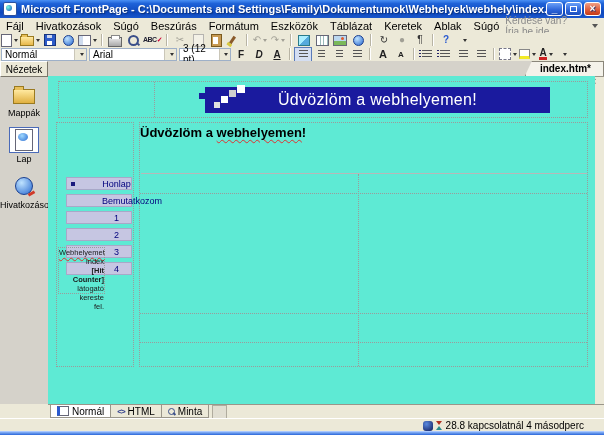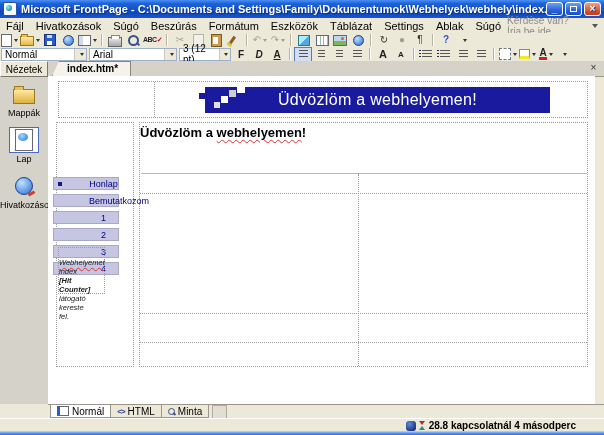--- a/index.html
+++ b/index.html
@@ -103,63 +103,63 @@
   .vi-nav::after{content:"";position:absolute;left:1px;top:9px;width:7px;height:5px;background:#f0d060;border:1px solid #7a6a20;
     box-shadow:10px 0 0 #f0d060,10px 0 0 0 #f0d060;}
   .vi-hyper{width:16px;height:16px;border-radius:50%;background:radial-gradient(circle at 35% 30%,#bfe3ff,#2a6ad0);
     border:1px solid #1a3f90;position:relative;}
   .vi-hyper::after{content:"";position:absolute;right:-3px;bottom:-1px;width:7px;height:3px;background:#d03a2a;transform:rotate(-30deg);}
   .vi-tasks{width:15px;height:19px;background:#c89a52;border:1px solid #7a5a1e;position:relative;}
   .vi-tasks::before{content:"";position:absolute;left:2px;top:3px;width:9px;height:13px;background:#fff;}
   .vi-tasks::after{content:"✓";position:absolute;left:3px;top:3px;color:#c22;font-size:10px;font-weight:bold;}
   
   .tabbar{position:absolute;left:48px;top:61px;width:556px;height:15px;background:#d5d2ca;
-    border-bottom:1px solid #9a968a;display:flex;align-items:flex-end;}
+    border-bottom:1px solid #9a968a;display:flex;align-items:flex-end;flex-direction:column;}
   .doc-tab{height:14px;background:#f4f2ea;border:1px solid #8a867a;border-bottom:none;
     clip-path:polygon(7px 0,100% 0,100% 100%,0 100%);
     padding:0 12px 0 14px;font-size:10px;font-weight:bold;line-height:14px;color:#000;margin-left:4px;}
   .pane-close{margin-left:auto;margin-right:4px;margin-bottom:1px;width:13px;height:13px;
     font-size:10px;line-height:12px;text-align:center;color:#333;}
   
-  .editor{position:absolute;left:48px;top:76px;width:547px;height:328px;background:#ffffff;overflow:hidden;}
+  .editor{position:absolute;left:48px;top:76px;width:547px;height:328px;background:#5eead4;overflow:hidden;}
   .dotbox{position:absolute;border:1px dotted #9b9b9b;box-sizing:border-box;}
   .dh{position:absolute;height:0;border-top:1px dotted #9b9b9b;}
   .dv{position:absolute;width:0;border-left:1px dotted #9b9b9b;}
   .solid-line{position:absolute;height:0;border-top:1px solid #b8b8b8;}
   .banner{position:absolute;left:157px;top:11px;width:345px;height:26px;text-align:center;
     color:#fff;font-size:16px;line-height:26px;letter-spacing:.3px;}
   .pix{position:absolute;}
   .page-heading{position:absolute;left:92px;top:49px;font-size:13px;font-weight:bold;color:#000;white-space:nowrap;}
   .misspell{text-decoration:underline wavy #e03030 1px;text-underline-offset:2px;}
   .navcol{position:absolute;left:8px;top:46px;width:78px;height:245px;border:1px dotted #9b9b9b;box-sizing:border-box;}
-  .navbtn{position:absolute;left:5px;width:66px;height:13px;text-align:center;
+  .navbtn{position:absolute;left:18px;width:66px;height:13px;text-align:center;
     font-size:9px;line-height:13px;border:1px solid #a8a8c8;box-sizing:border-box;padding-left:35px;}
   .navbtn .bullet{position:absolute;left:4px;top:4px;width:4px;height:4px;}
   .counter{position:absolute;left:10px;top:171px;width:47px;height:47px;border:1px dotted #9b9b9b;
-    box-sizing:border-box;text-align:left;font-size:7.5px;line-height:9px;color:#1a1a1a;padding-top:10px;font-style:italic;}
+    box-sizing:border-box;text-align:right;font-size:7.5px;line-height:9px;color:#1a1a1a;padding-top:0;}
   .counter b{font-size:7.5px;}
   
   .bottombar{position:absolute;left:48px;top:404px;width:556px;height:14px;background:#ece9d8;
     border-top:1px solid #9a968a;display:flex;align-items:flex-start;font-size:10px;}
   .vtab{height:13px;display:flex;align-items:center;gap:3px;padding:0 6px;border:1px solid #9a968a;
     border-top:none;box-sizing:border-box;color:#000;background:#ece9d8;margin-left:-1px;}
   .vtab.active{background:#fff;font-weight:normal;margin-left:2px;}
   .ti-normal{width:8px;height:8px;background:#fff;border:1px solid #667;border-left:3px solid #2a5ad0;}
   .ti-html{font-size:8px;color:#2a3a8a;font-weight:bold;letter-spacing:-1px;}
   .ti-mag{width:5px;height:5px;border:1.5px solid #3a4f8a;border-radius:50%;position:relative;}
   .ti-mag::after{content:"";position:absolute;left:4px;top:4px;width:3px;height:1.5px;background:#3a4f8a;transform:rotate(45deg);}
   .tab-scroll{width:13px;height:13px;border:1px solid #b0ac9e;background:#e2dfd2;margin-left:3px;}
   
   .statusbar{position:absolute;left:0;top:418px;width:604px;height:13px;background:#ece9d8;
     border-top:1px solid #fff;display:flex;align-items:center;justify-content:flex-end;font-size:10px;color:#000;}
   .st-icon1{width:10px;height:10px;border-radius:3px;background:radial-gradient(circle at 35% 30%,#5a8ae0,#101a5a);margin-right:3px;}
   .st-hour{width:7px;height:9px;position:relative;margin-right:3px;}
   .st-hour::before{content:"";position:absolute;top:0;left:0;border-left:3.5px solid transparent;border-right:3.5px solid transparent;border-top:4.5px solid #b03020;}
   .st-hour::after{content:"";position:absolute;bottom:0;left:0;border-left:3.5px solid transparent;border-right:3.5px solid transparent;border-bottom:4.5px solid #2a8a8a;}
-  .st-text{margin-right:28px;font-weight:bold;}
+  .st-text{margin-right:20px;}
   
   .bluestrip{position:absolute;left:0;top:431px;width:604px;height:4px;
     background:linear-gradient(180deg,#8ab4f8,#2a66d8);border-top:1px solid #aac8ff;box-sizing:border-box;}
 </style>
 </head>
 <body>
 
 <div class="titlebar">
   <div class="app-icon"></div>
   <div class="title-text">Microsoft FrontPage - C:\Documents and Settings\Family\Dokumentumok\Webhelyek\webhely\index.htm</div>
@@ -173,21 +173,21 @@
 </div>
 
 <div class="menubar">
   <span class="menu-item">Fájl</span>
   <span class="menu-item">Hivatkozások</span>
   <span class="menu-item">Súgó</span>
   <span class="menu-item">Beszúrás</span>
   <span class="menu-item">Formátum</span>
   <span class="menu-item">Eszközök</span>
   <span class="menu-item">Táblázat</span>
-  <span class="menu-item">Settings</span>
+  <span class="menu-item">Keretek</span>
   <span class="menu-item">Ablak</span>
   <span class="menu-item">Súgó</span>
   <span class="qbox">
       <span>Kérdése van? Írja be ide.</span>
       <span class="dd-arrow"></span>
     </span>
 </div>
 
 <div class="tb tb1">
   <span class="tbtn">

